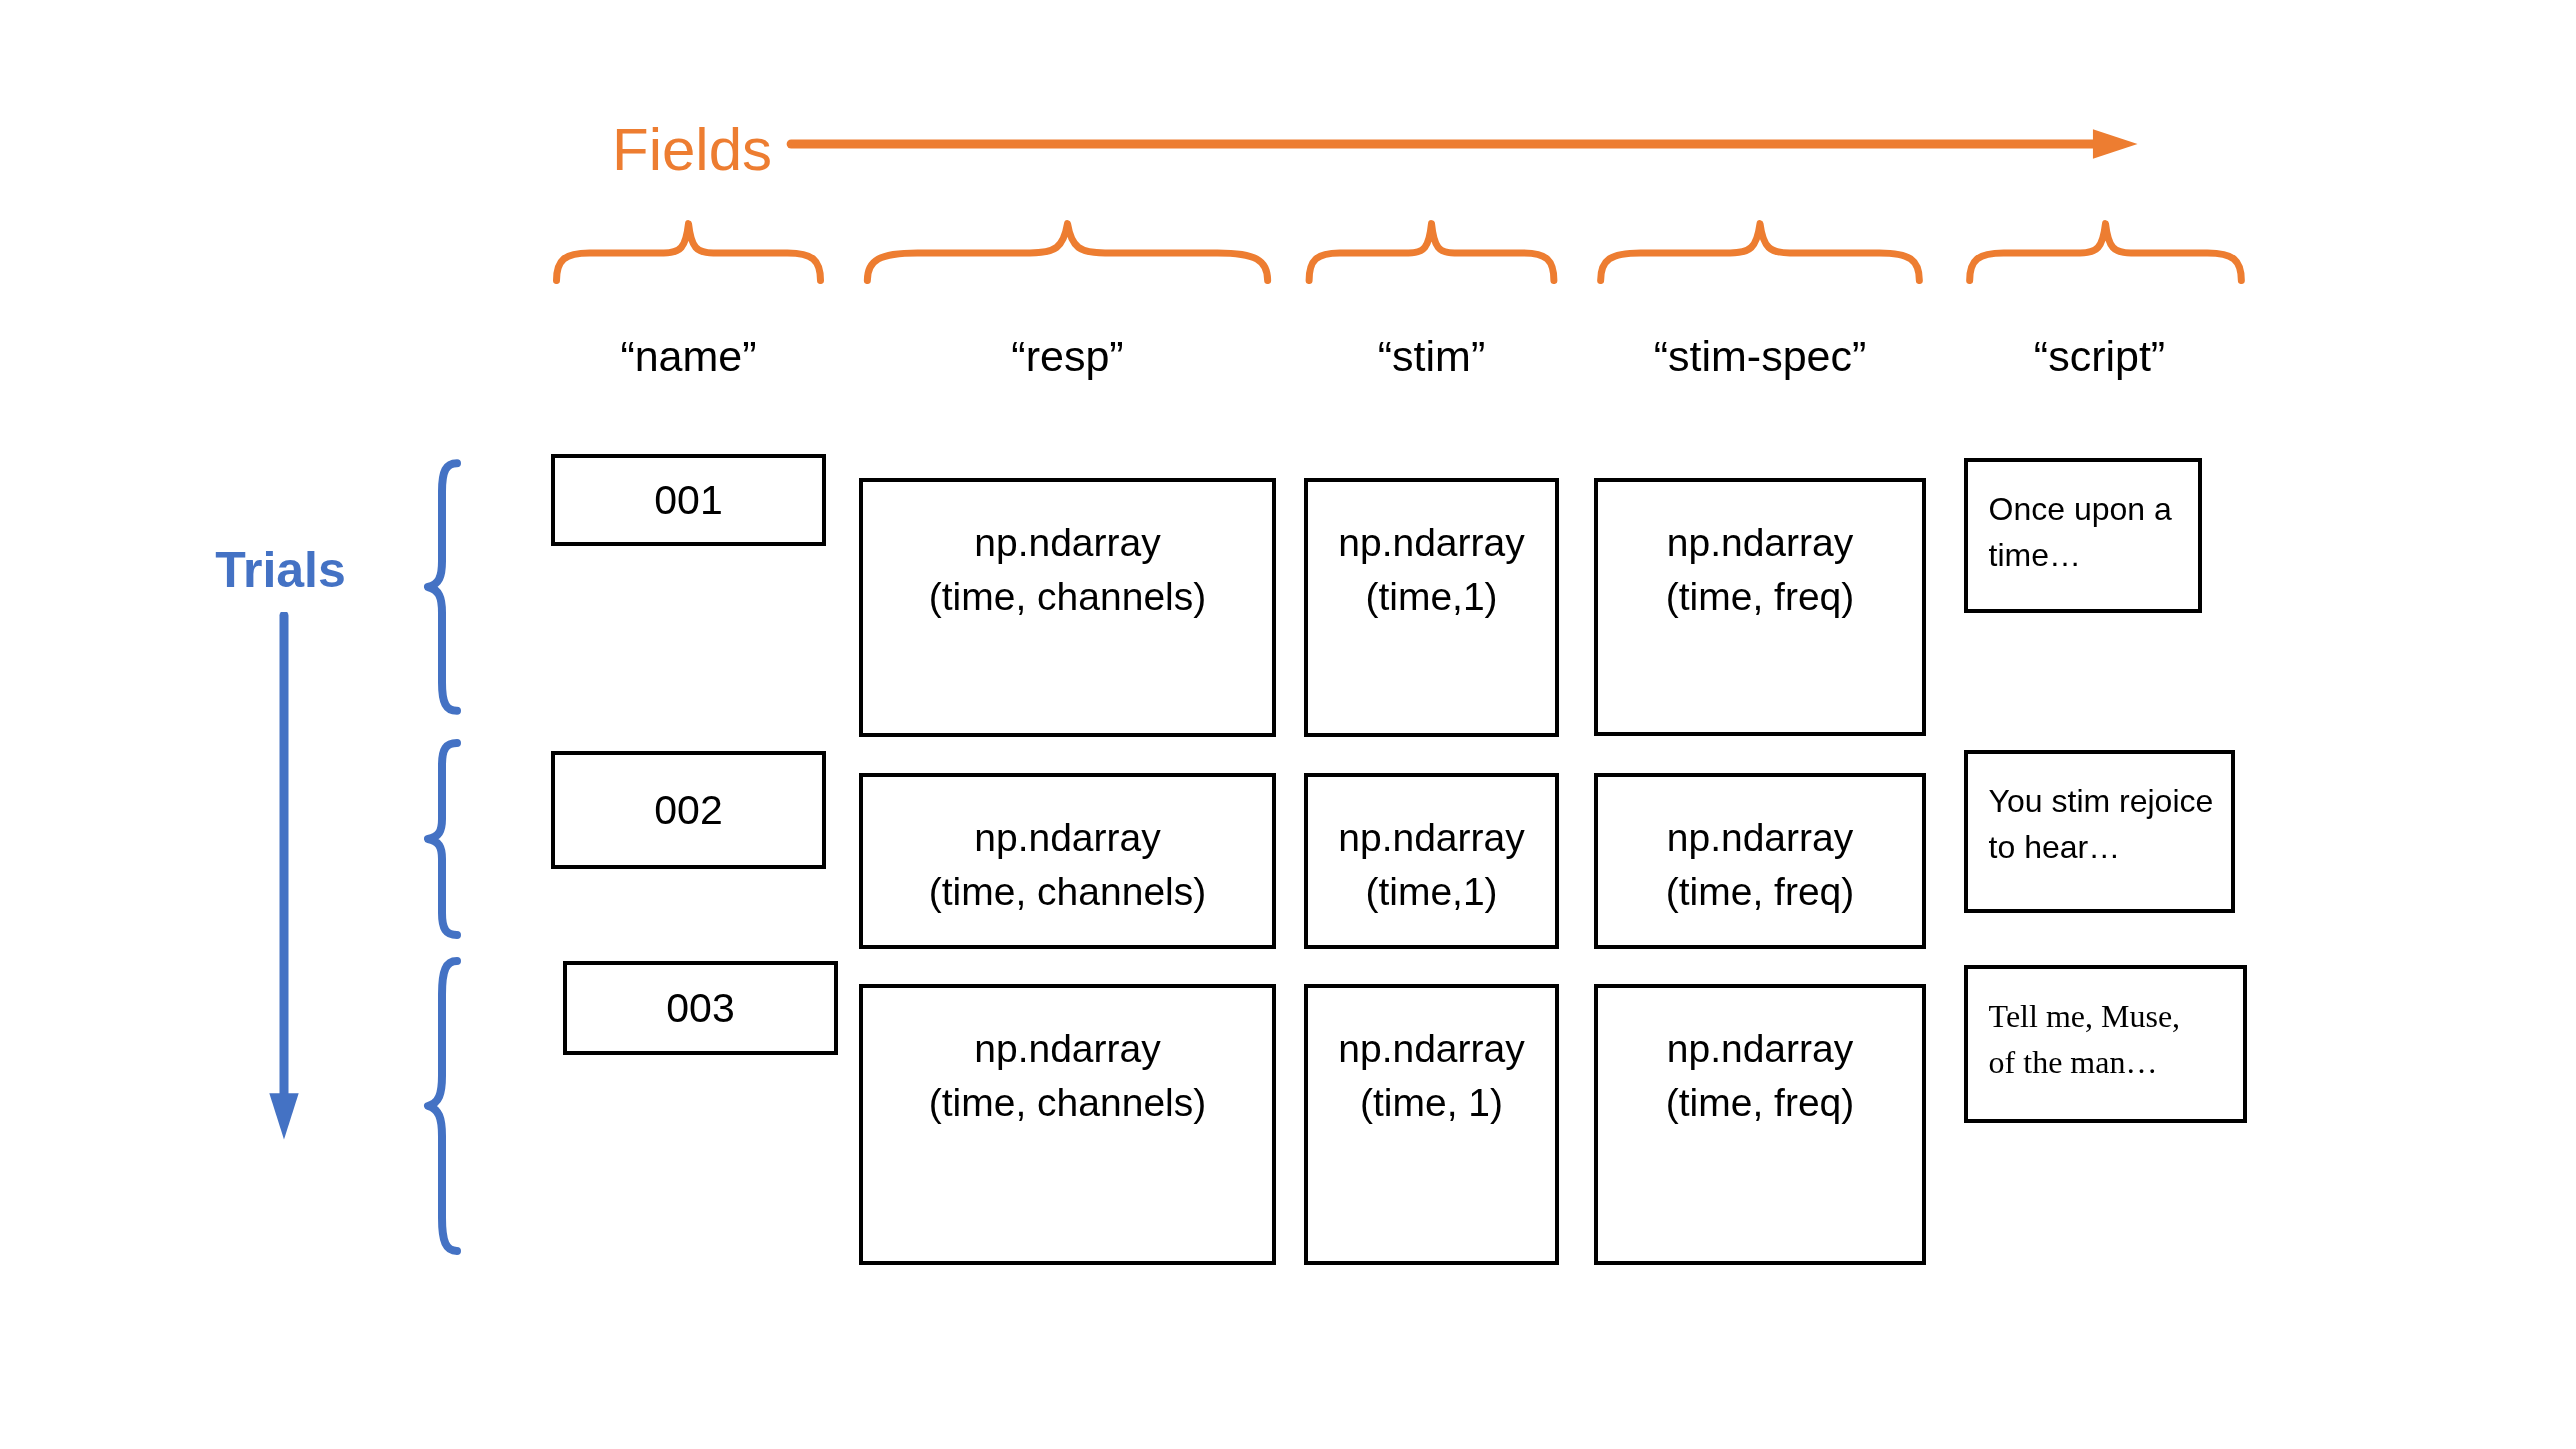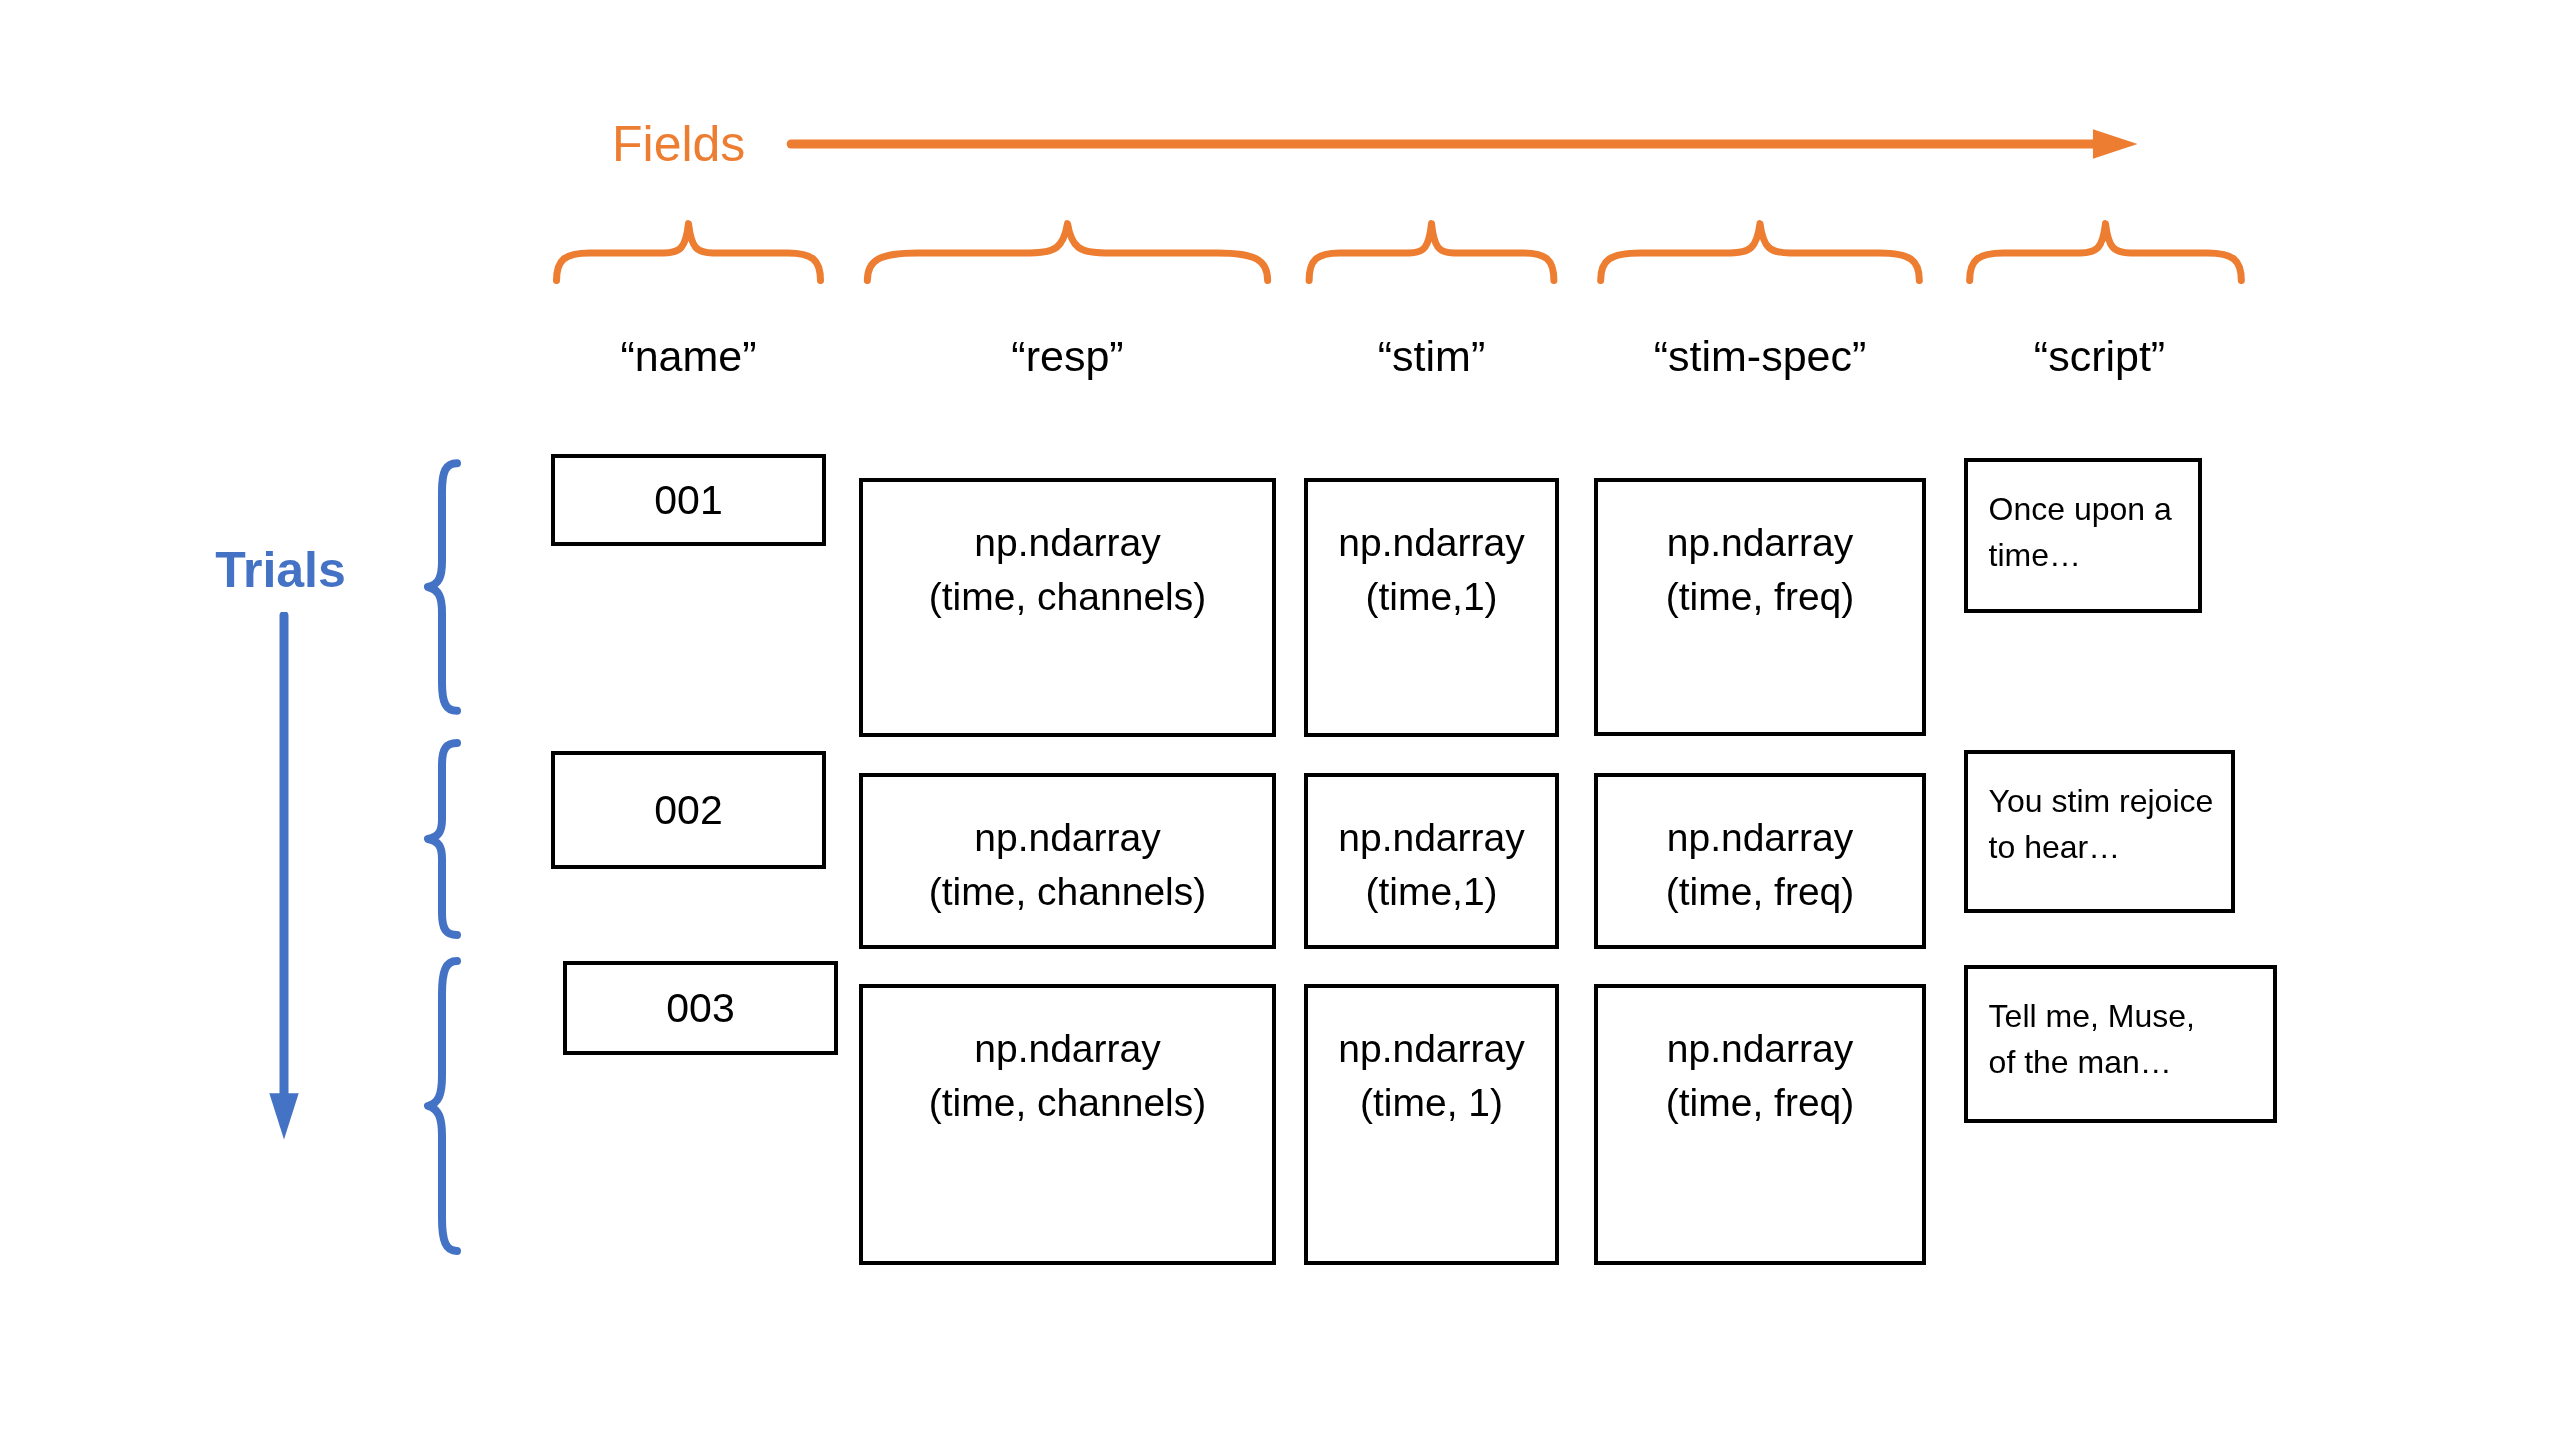--- a/index.html
+++ b/index.html
@@ -10,21 +10,21 @@
     --bg:#ffffff;
   }
   *{box-sizing:border-box;margin:0;padding:0;}
   html,body{background:var(--bg);}
   body{font-family:"Liberation Sans","DejaVu Sans",sans-serif;color:var(--text);}
   .canvas{position:relative;width:2576px;height:1449px;background:var(--bg);overflow:hidden;}
 
   .abs{position:absolute;}
 
   
-  .fields-label{left:612px;top:115px;font-size:50px;font-weight:400;color:var(--orange);white-space:nowrap;}
+  .fields-label{left:612px;top:115px;font-size:60px;font-weight:400;color:var(--orange);white-space:nowrap;}
   .trials-label{left:199px;top:541px;width:163px;text-align:center;font-size:50px;font-weight:700;color:var(--blue);white-space:nowrap;}
 
   
   svg.orange{color:var(--orange);}
   svg.blue{color:var(--blue);}
   svg .stroke{fill:none;stroke:currentColor;stroke-linecap:round;stroke-linejoin:round;vector-effect:non-scaling-stroke;}
   svg .fill{fill:currentColor;stroke:none;}
 
   
   .col-header{top:332px;height:55px;text-align:center;font-size:43px;font-weight:400;color:var(--text);white-space:nowrap;}
@@ -129,19 +129,19 @@
     <div class="line">(time, channels)</div>
   </div>
   <div class="abs box data-box" style="left:1304px;top:960px;width:255px;height:281px;">
     <div class="line">np.ndarray</div>
     <div class="line">(time, 1)</div>
   </div>
   <div class="abs box data-box" style="left:1594px;top:960px;width:332px;height:281px;">
     <div class="line">np.ndarray</div>
     <div class="line">(time, freq)</div>
   </div>
-  <div class="abs box script-box" style="left:1964px;top:965px;width:313px;height:158px;">
+  <div class="abs box script-box" style="left:1964px;top:965px;width:283px;height:158px;font-family:Liberation Serif, serif;">
     <div class="line">Tell me, Muse,</div>
     <div class="line">of the man…</div>
   </div>
 
 </div>
 
 
 </body></html>

